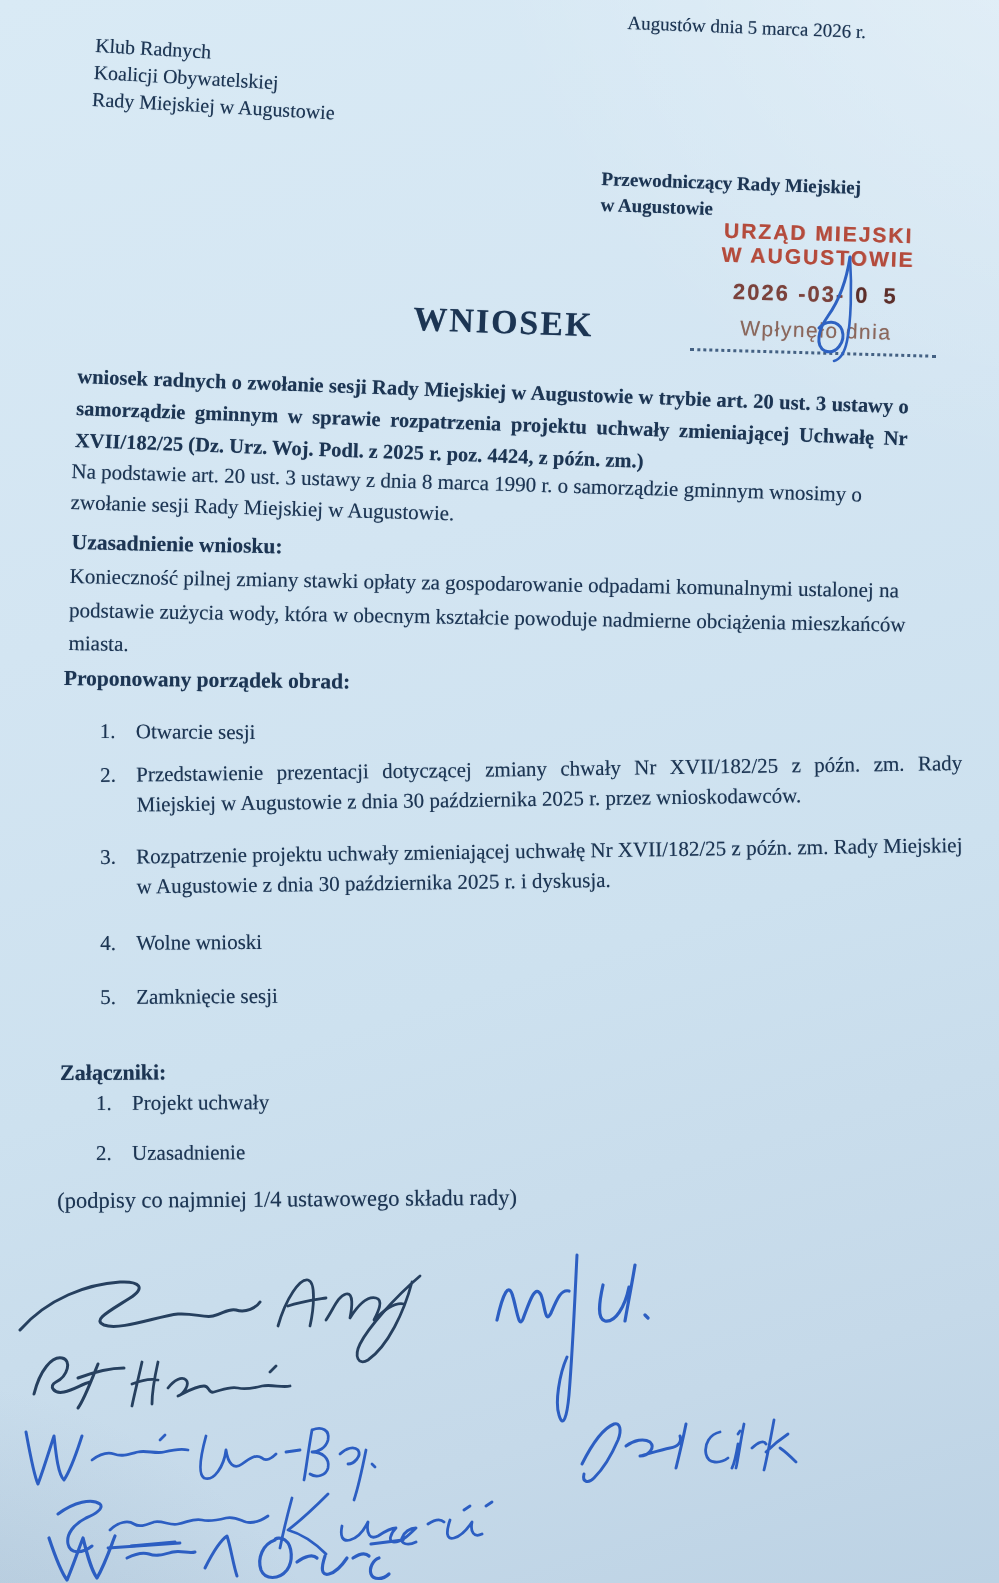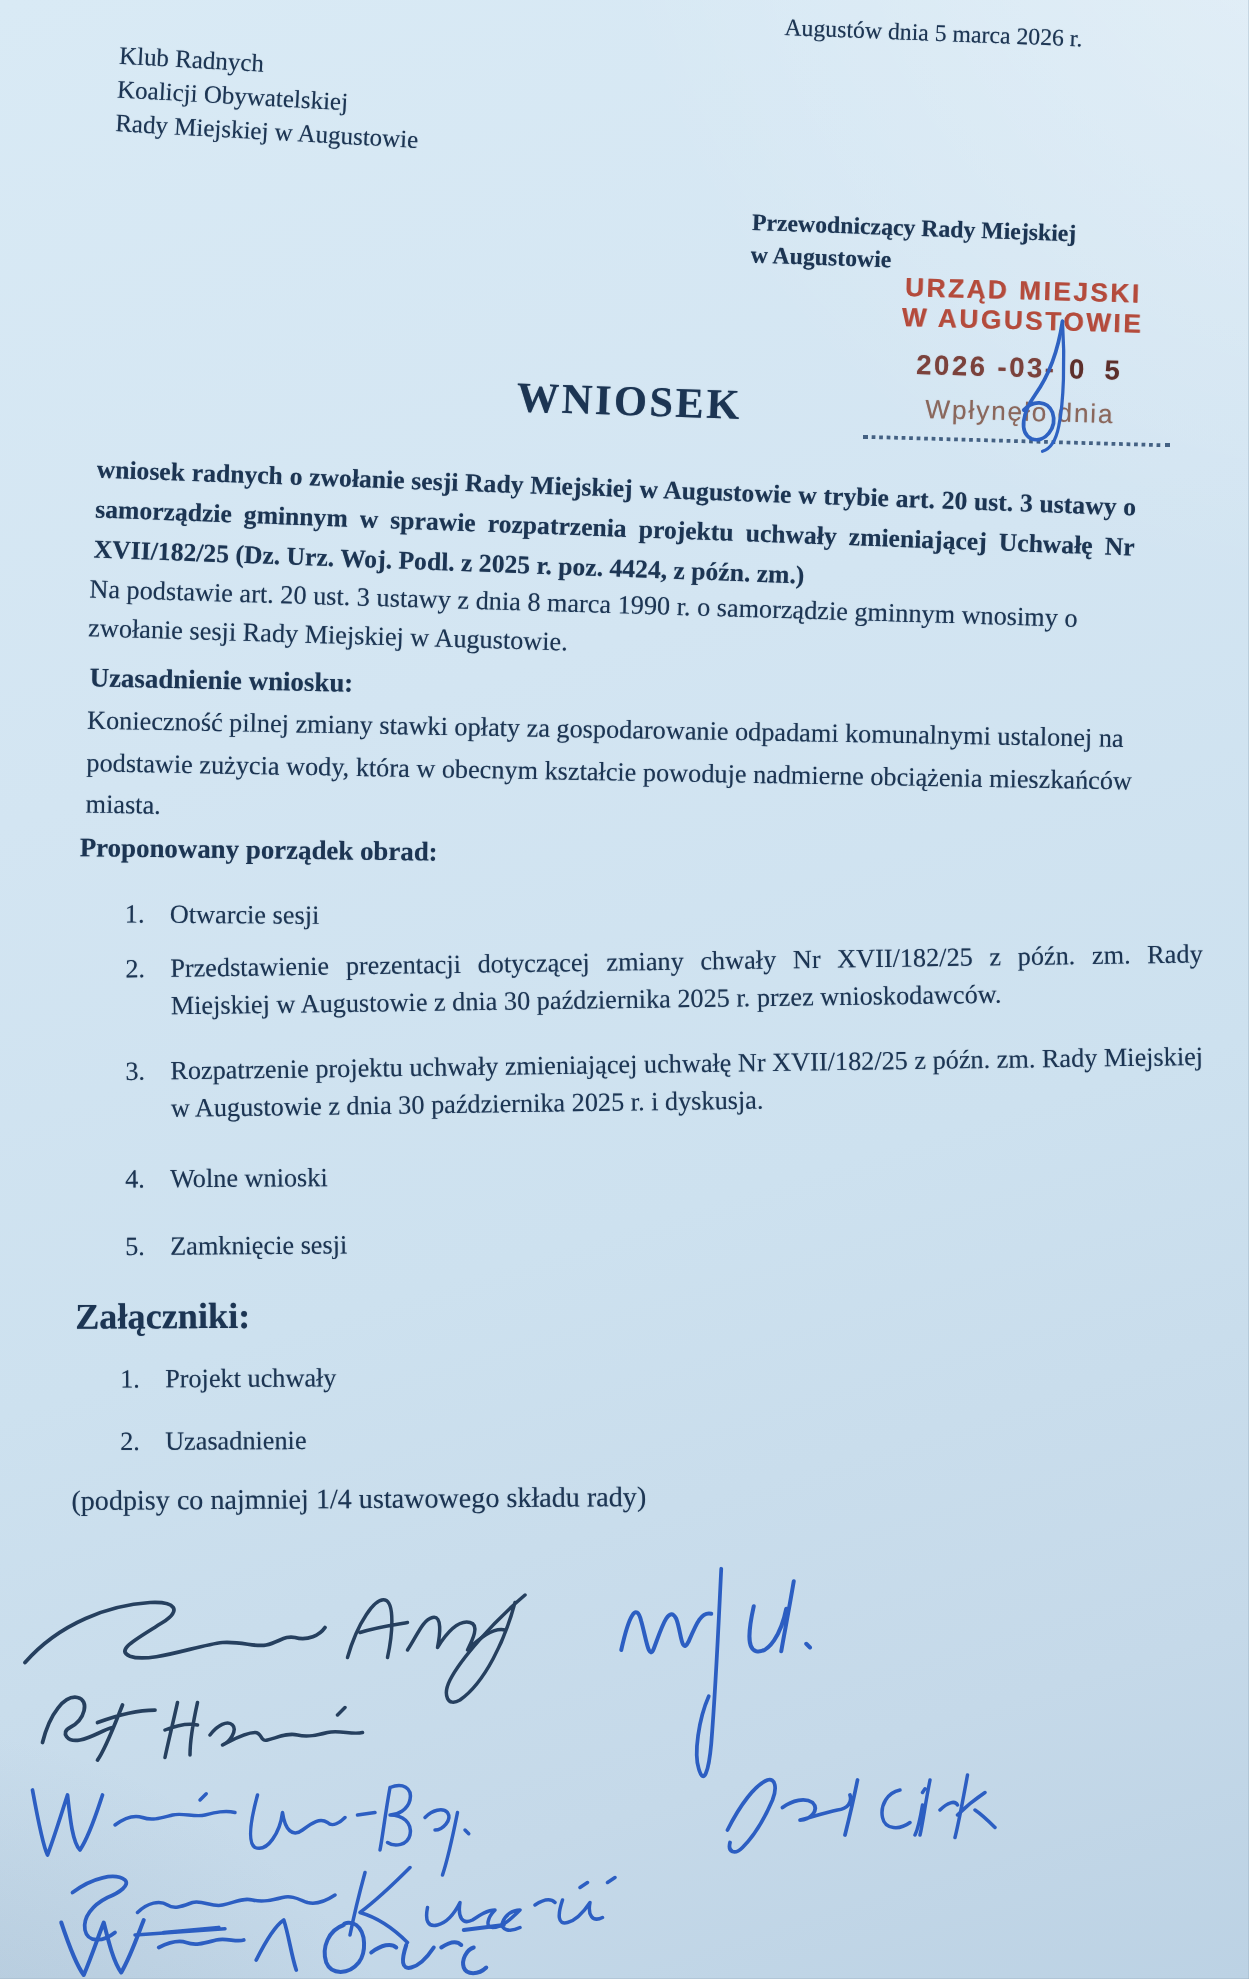--- a/index.html
+++ b/index.html
@@ -102,21 +102,21 @@
   <div class="abs ink item" style="left:100px;top:928px;width:840px;transform:rotate(-0.4deg);transform-origin:left top;">
     <span class="num">4.</span>
     <span class="txt">Wolne wnioski</span>
   </div>
 
   <div class="abs ink item" style="left:100px;top:982px;width:840px;transform:rotate(-0.4deg);transform-origin:left top;">
     <span class="num">5.</span>
     <span class="txt">Zamknięcie sesji</span>
   </div>
 
-  <div class="abs ink h-bold" style="left:60px;top:1038px;font-size:29px;transform:rotate(-0.3deg);transform-origin:left top;">Załączniki:</div>
+  <div class="abs ink h-bold" style="left:60px;top:1060px;font-size:22px;transform:rotate(-0.3deg);transform-origin:left top;">Załączniki:</div>
 
   <div class="abs ink item" style="left:96px;top:1088px;width:500px;transform:rotate(-0.3deg);transform-origin:left top;">
     <span class="num">1.</span>
     <span class="txt">Projekt uchwały</span>
   </div>
 
   <div class="abs ink item" style="left:96px;top:1138px;width:500px;transform:rotate(-0.3deg);transform-origin:left top;">
     <span class="num">2.</span>
     <span class="txt">Uzasadnienie</span>
   </div>

